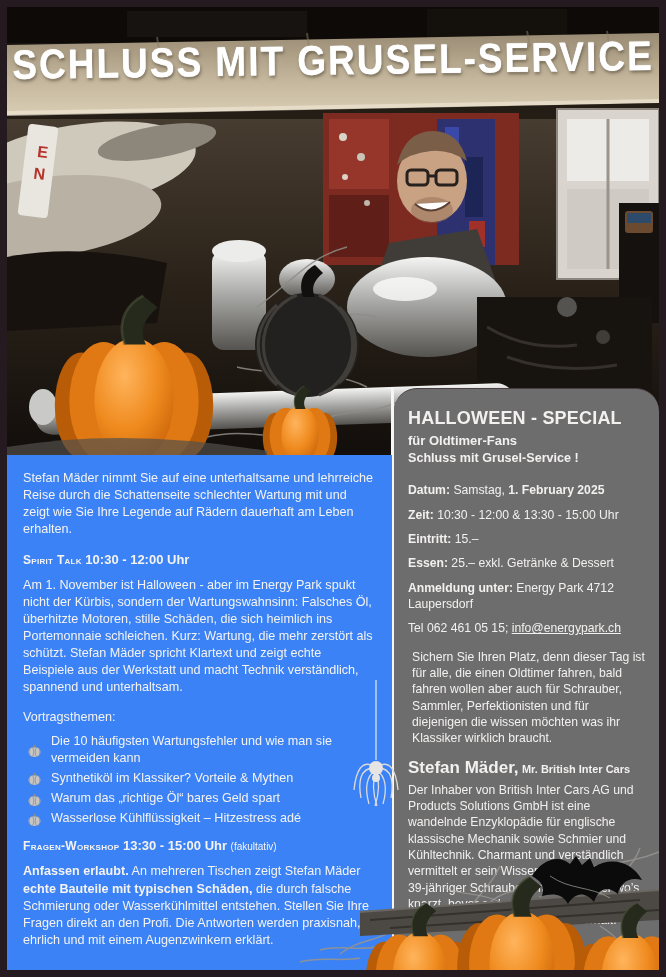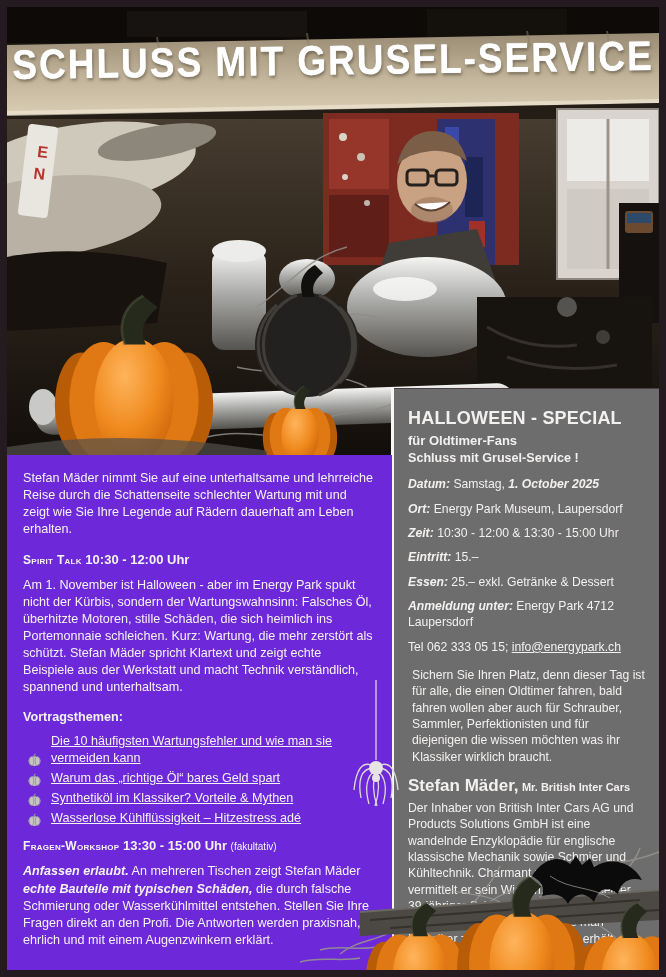--- a/index.html
+++ b/index.html
@@ -16,43 +16,44 @@
     position:absolute;left:7px;top:40px;width:652px;z-index:3;
     text-align:center;color:#fff;font-size:37px;font-weight:700;
     letter-spacing:2px;transform:rotate(-0.8deg) scaleY(1.12);
     text-shadow:0 0 1px #fff,1px 2px 3px rgba(60,50,35,.55);
     font-family:"Liberation Sans",sans-serif;white-space:nowrap;
   }
   
   .separator{position:absolute;left:391px;top:388px;bottom:7px;width:3px;background:#f7f6f5;z-index:2;}
   .left-panel{
     position:absolute;left:7px;top:455px;width:385px;bottom:7px;z-index:2;
-    background:#6d28d9;color:#f4f3f1;box-sizing:border-box;
+    background:#3b82f6;color:#f4f3f1;box-sizing:border-box;
     padding:15px 17px 10px 16px;font-size:12.6px;line-height:1.36;
   }
   .right-panel{
     position:absolute;left:394px;top:388px;width:265px;bottom:7px;z-index:2;
     background:#6e6d6d;color:#f2f1f0;box-sizing:border-box;
     padding:13px 13px 10px 14px;font-size:12.2px;line-height:1.34;
     border-top:1px solid #4a3e44;
+    border-radius:23px;
   }
   p{margin:0 0 12px 0;}
-  .b{font-weight:bold;font-style:italic;}
+  .b{font-weight:bold;}
   .sec-head{margin:2px 0 8px 0;}
   .sc{font-variant:small-caps;font-weight:bold;font-size:12px;letter-spacing:.3px;}
   .time{font-weight:bold;font-size:13px;}
   .fak{font-size:10px;}
-  .topics-heading{font-weight:bold;margin:0 0 7px 0;}
+  .topics-heading{font-weight:normal;margin:0 0 7px 0;}
   ul.topics{list-style:none;margin:0 0 10px 0;padding:0;}
-  ul.topics li{display:flex;align-items:flex-end;margin:0 0 3px 0;text-decoration:underline;}
+  ul.topics li{display:flex;align-items:center;margin:0 0 3px 0;}
   .bullet-ico{flex:0 0 15px;width:15px;height:15px;margin:1px 9px 0 4px;}
   
   .rp-heading{font-size:18px;font-weight:bold;letter-spacing:.2px;margin:4px 0 3px 0;}
   .rp-sub{font-weight:bold;font-size:13px;line-height:1.3;}
-  .rp-sub2{font-weight:bold;font-size:12.6px;line-height:1.3;margin-bottom:10px;}
+  .rp-sub2{font-weight:bold;font-size:12.6px;line-height:1.3;margin-bottom:16px;}
   .detail{margin:0 0 8px 0;}
   .email-link{color:#f2f1f0;text-decoration:underline;cursor:pointer;}
   .platz{margin:12px 0 10px 4px;}
   .stefan-name{font-size:17px;font-weight:bold;}
   .stefan-title{font-size:11px;font-weight:bold;}
   .bio{margin-top:2px;}
   
   .spider{position:absolute;left:352px;top:680px;width:48px;height:138px;z-index:4;}
   .bottom-strip{position:absolute;right:7px;bottom:7px;width:359px;height:124px;z-index:5;}
   .bottom-strip svg,.spider svg{display:block;width:100%;height:100%;}
@@ -208,30 +209,30 @@
           </svg>
         <span>Die 10 häufigsten Wartungsfehler und wie man sie vermeiden kann</span>
         </li>
       <li>
         <svg class="bullet-ico" viewBox="0 0 20 20">
             <ellipse cx="10" cy="12" rx="8" ry="6.5" fill="#c6c5c3"></ellipse>
             <ellipse cx="6" cy="12" rx="3" ry="6" fill="none" stroke="#8f8e8c" stroke-width="1"></ellipse>
             <ellipse cx="14" cy="12" rx="3" ry="6" fill="none" stroke="#8f8e8c" stroke-width="1"></ellipse>
             <path d="M9,6 q-1,-3 2,-4 l1,1 q-2,1 -1,3 Z" fill="#8f8e8c"></path>
           </svg>
-        <span>Warum das „richtige Öl“ bares Geld spart</span>
+        <span>Synthetiköl im Klassiker? Vorteile &amp; Mythen</span>
         </li>
       <li>
         <svg class="bullet-ico" viewBox="0 0 20 20">
             <ellipse cx="10" cy="12" rx="8" ry="6.5" fill="#c6c5c3"></ellipse>
             <ellipse cx="6" cy="12" rx="3" ry="6" fill="none" stroke="#8f8e8c" stroke-width="1"></ellipse>
             <ellipse cx="14" cy="12" rx="3" ry="6" fill="none" stroke="#8f8e8c" stroke-width="1"></ellipse>
             <path d="M9,6 q-1,-3 2,-4 l1,1 q-2,1 -1,3 Z" fill="#8f8e8c"></path>
           </svg>
-        <span>Synthetiköl im Klassiker? Vorteile &amp; Mythen</span>
+        <span>Warum das „richtige Öl“ bares Geld spart</span>
         </li>
       <li>
         <svg class="bullet-ico" viewBox="0 0 20 20">
             <ellipse cx="10" cy="12" rx="8" ry="6.5" fill="#c6c5c3"></ellipse>
             <ellipse cx="6" cy="12" rx="3" ry="6" fill="none" stroke="#8f8e8c" stroke-width="1"></ellipse>
             <ellipse cx="14" cy="12" rx="3" ry="6" fill="none" stroke="#8f8e8c" stroke-width="1"></ellipse>
             <path d="M9,6 q-1,-3 2,-4 l1,1 q-2,1 -1,3 Z" fill="#8f8e8c"></path>
           </svg>
         <span>Wasserlose Kühlflüssigkeit – Hitzestress adé</span>
         </li>
@@ -252,44 +253,40 @@
   </div>
 
   <div class="right-panel">
     <div class="rp-heading">HALLOWEEN - SPECIAL</div>
     <div class="rp-sub">für Oldtimer-Fans</div>
     <div class="rp-sub2">Schluss mit Grusel-Service !</div>
 
     <div class="detail">
       <span class="b">Datum:</span>
       <span>Samstag,</span>
-      <span class="b">1. October 2025</span>
-    </div>
-    <div class="detail">
-      <span class="b">Ort:</span>
-      <span>Energy Park Museum, Laupersdorf</span>
+      <span class="b">1. February 2025</span>
     </div>
     <div class="detail">
       <span class="b">Zeit:</span>
       <span>10:30 - 12:00 &amp; 13:30 - 15:00 Uhr</span>
     </div>
     <div class="detail">
       <span class="b">Eintritt:</span>
       <span>15.–</span>
     </div>
     <div class="detail">
       <span class="b">Essen:</span>
       <span>25.– exkl. Getränke &amp; Dessert</span>
     </div>
     <div class="detail">
       <span class="b">Anmeldung unter:</span>
       <span>Energy Park 4712 Laupersdorf</span>
     </div>
     <div class="detail">
-      <span>Tel 062 333 05 15;</span>
+      <span>Tel 062 461 05 15;</span>
       <a class="email-link">info@energypark.ch</a>
     </div>
 
     <p class="platz">Sichern Sie Ihren Platz, denn dieser Tag ist für alle, die einen Oldtimer fahren, bald fahren wollen aber auch für Schrauber, Sammler, Perfektionisten und für diejenigen die wissen möchten was ihr Klassiker wirklich braucht.</p>
 
     <div>
       <span class="stefan-name">Stefan Mäder,</span>
       <span class="stefan-title">Mr. British Inter Cars</span>
     </div>
     <p class="bio">Der Inhaber von British Inter Cars AG und Products Solutions GmbH ist eine wandelnde Enzyklopädie für englische klassische Mechanik sowie Schmier und Kühltechnik. Charmant und verständlich vermittelt er sein Wissen, denn mit seiner 39-jähriger Schrauber-Praxis weiss er wo’s knarzt, bevor es kracht und wie man Klassiker zuverlässig am Leben erhält.</p>

